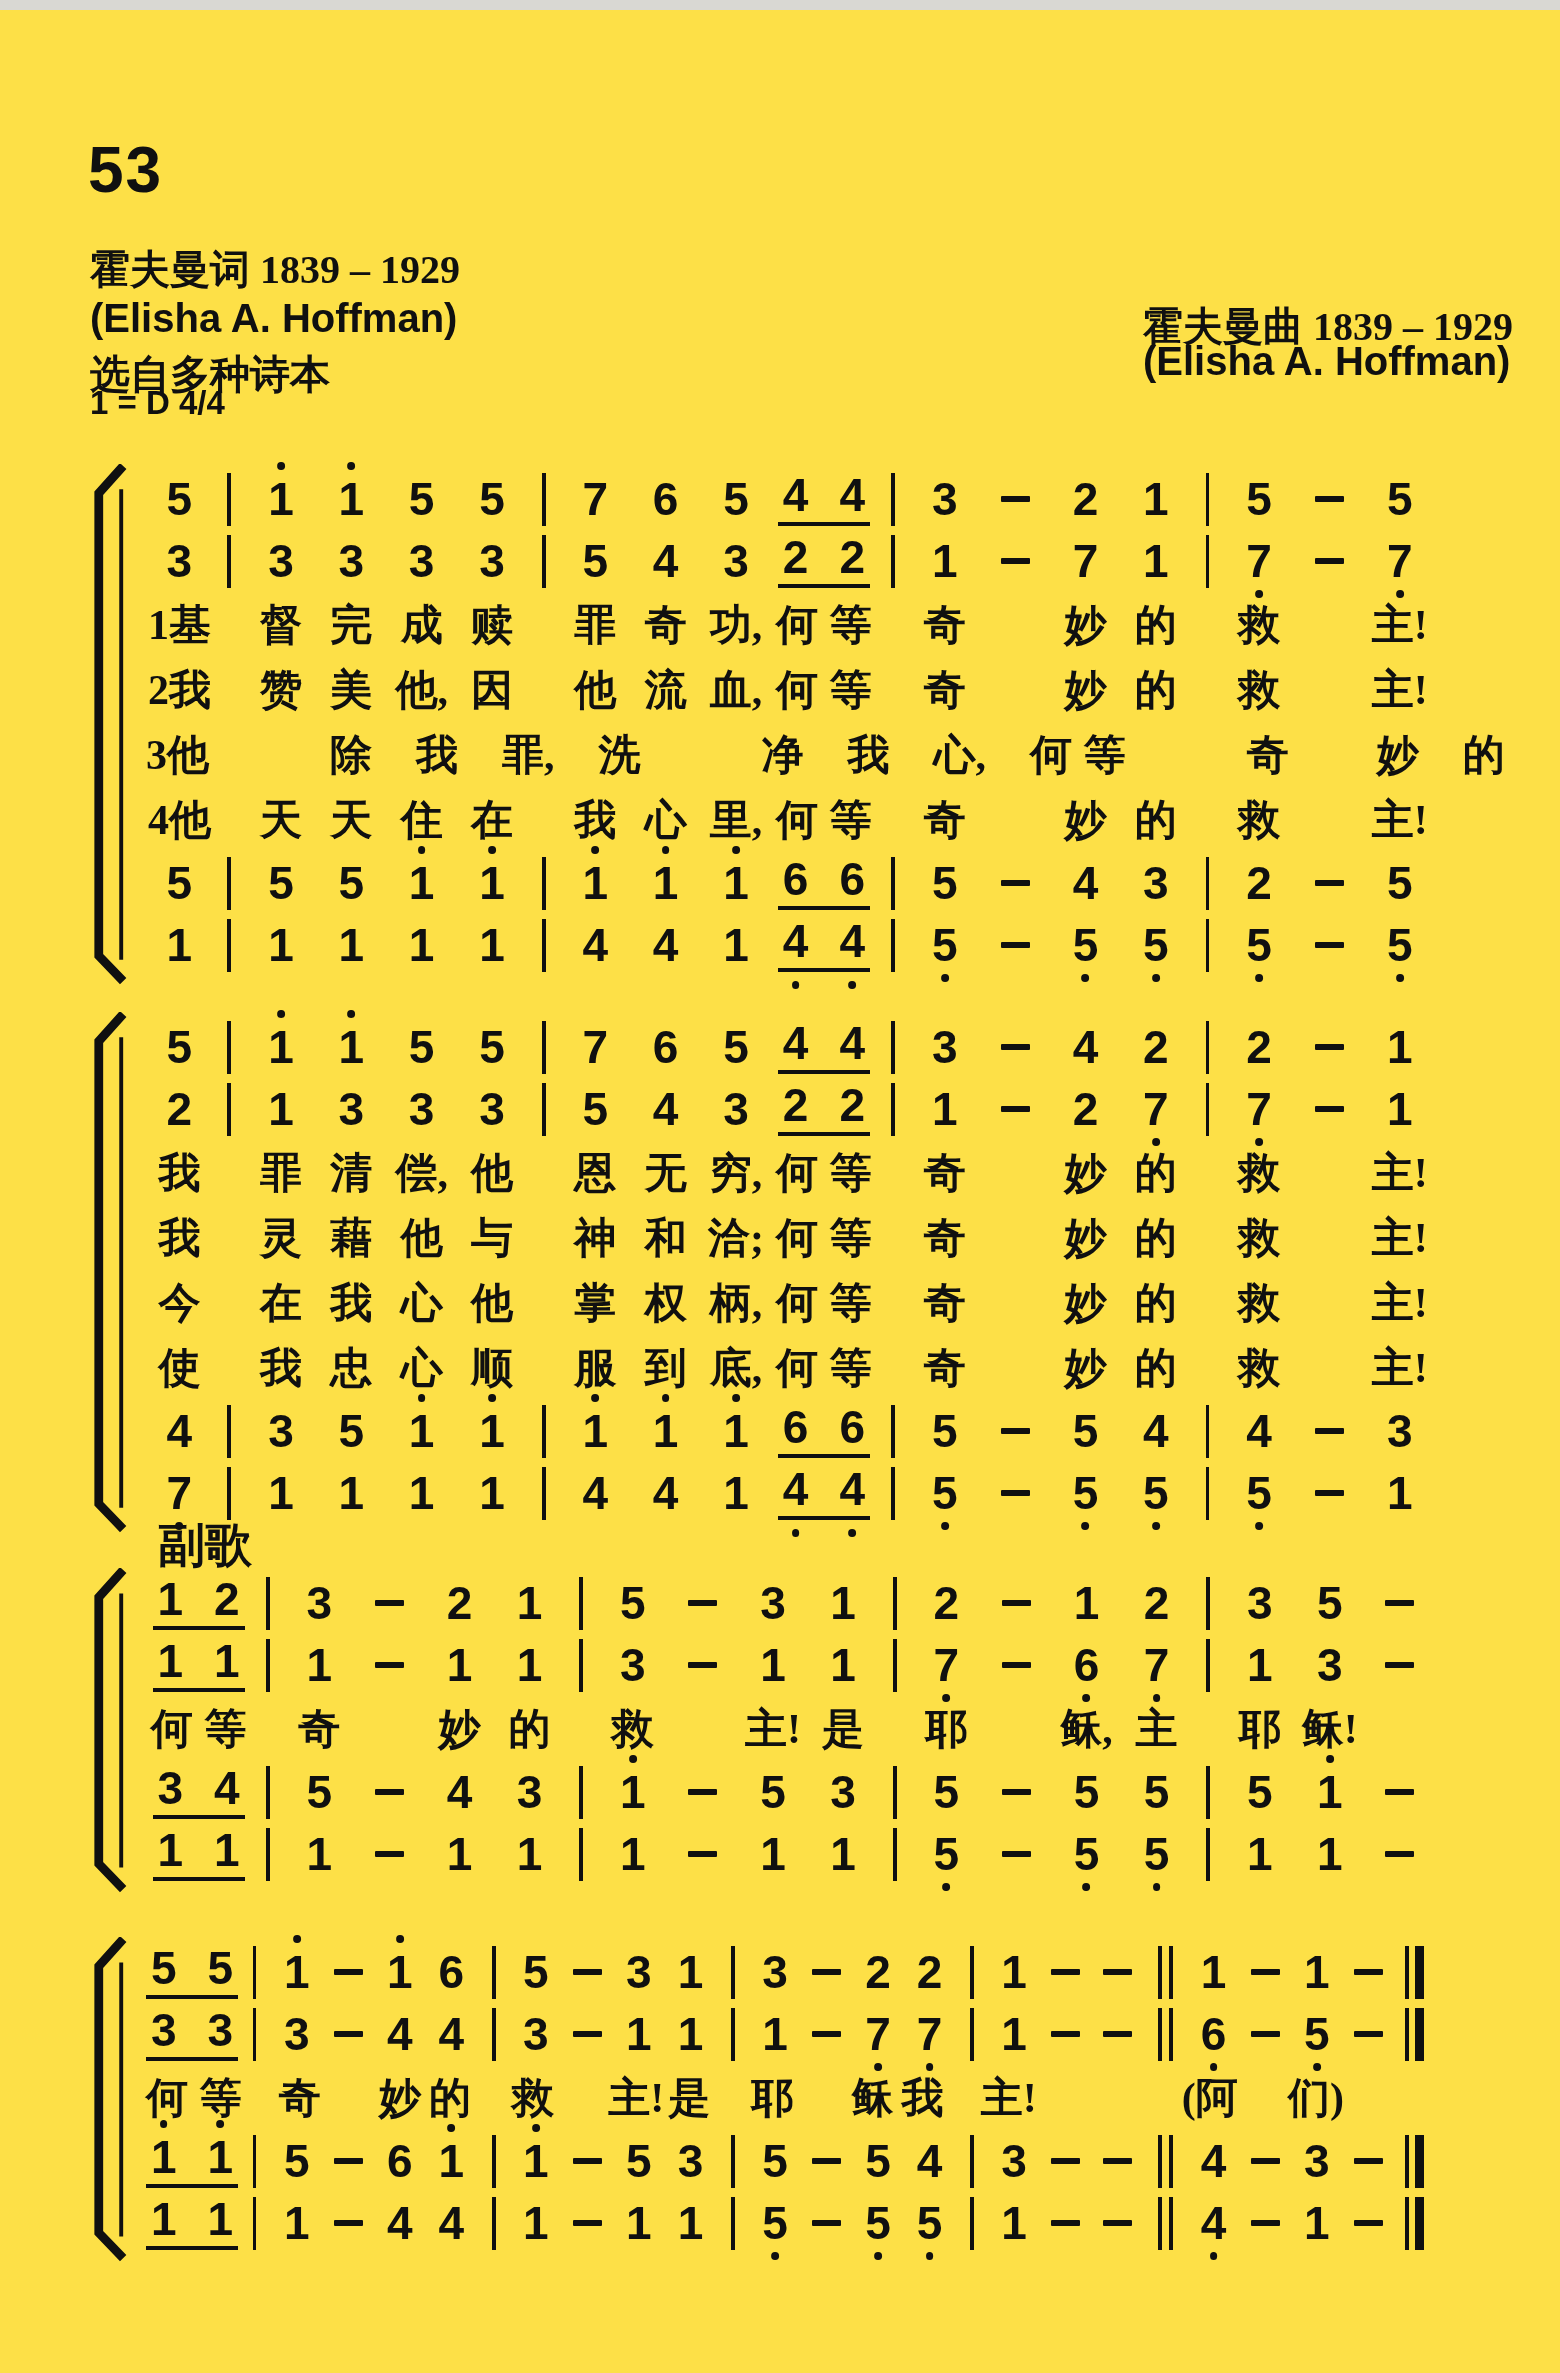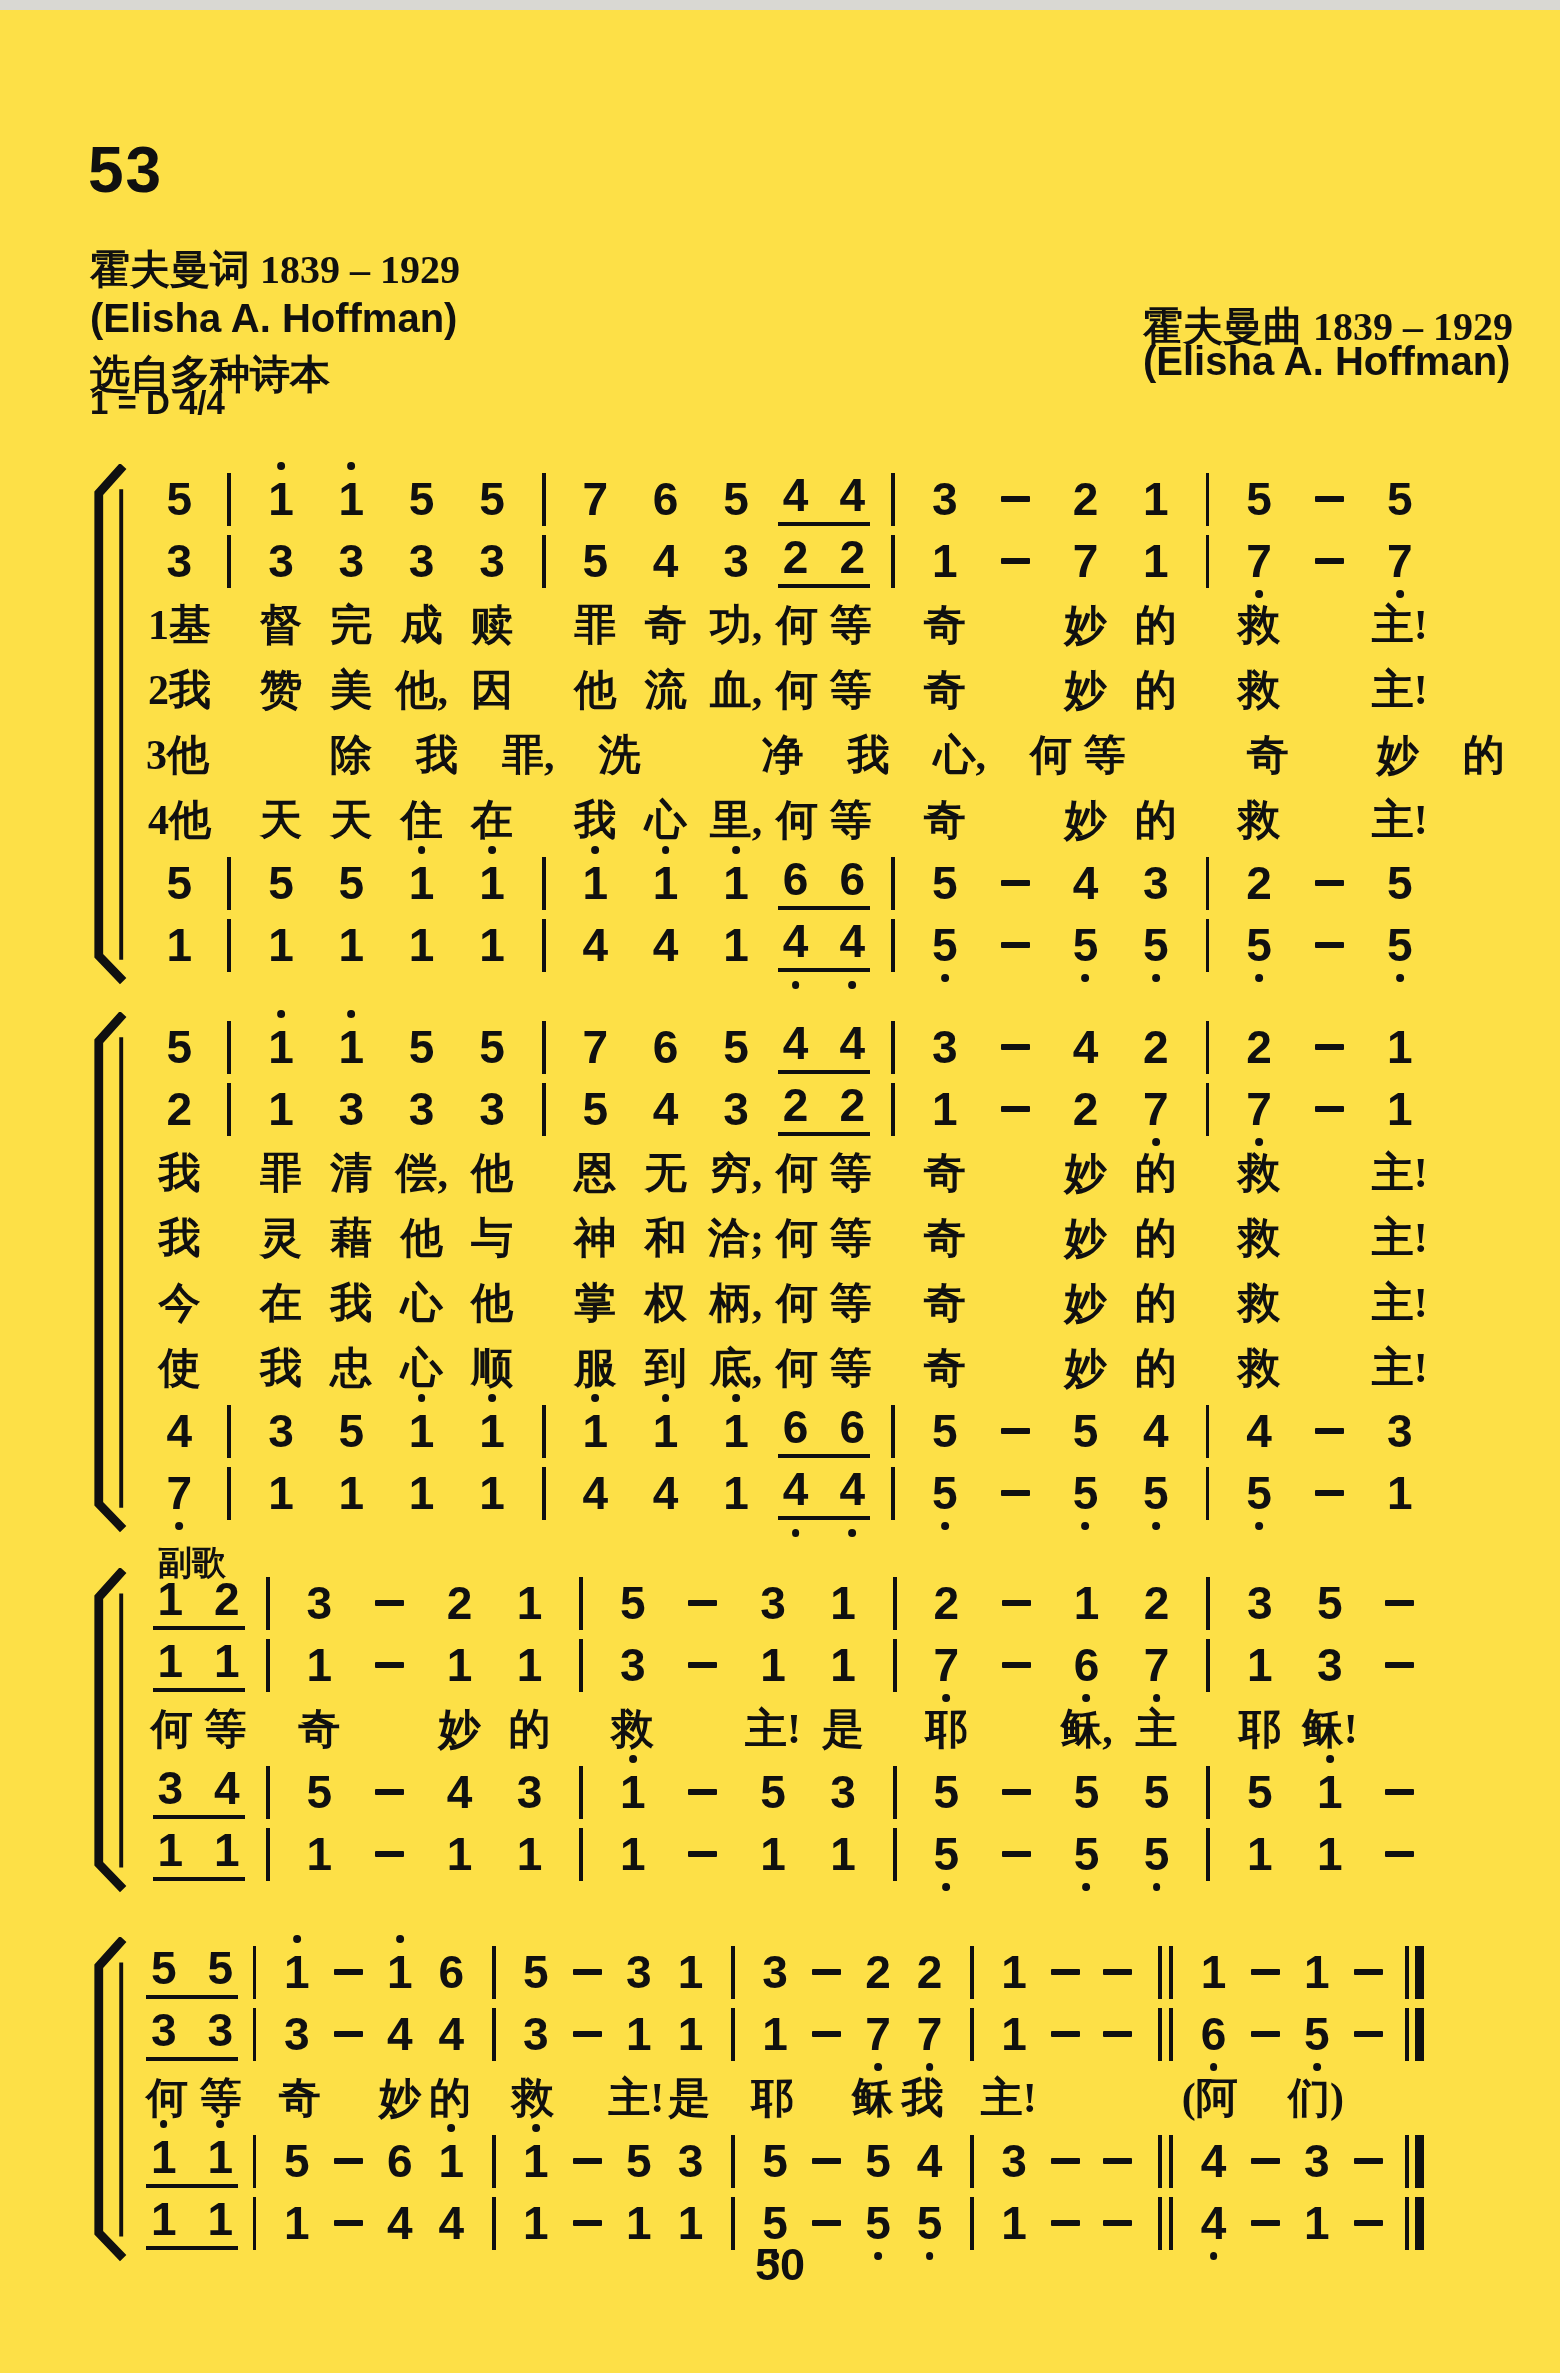--- a/index.html
+++ b/index.html
@@ -11,22 +11,22 @@
   .title{left:0;right:0;top:119px;text-align:center;font-size:78px;font-weight:bold;letter-spacing:5.9px;
          font-family:"Liberation Serif","DejaVu Serif",serif;}
   .subtitle{left:530px;top:246px;font-size:32px;font-weight:bold;letter-spacing:1px;}
   .credit{font-size:40px;font-weight:bold;font-family:"Liberation Serif","DejaVu Serif",serif;}
   .lyricist-cn{left:90px;top:242px;}
   .lyricist-en{left:90px;top:296px;font-family:"Liberation Sans","DejaVu Sans",sans-serif;}
   .source{left:90px;top:347px;}
   .keysig{left:90px;top:384px;font-size:33px;font-weight:bold;font-family:"Liberation Sans","DejaVu Sans",sans-serif;}
   .composer-cn{left:1143px;top:299px;text-align:center;}
   .composer-en{left:1143px;top:339px;font-family:"Liberation Sans","DejaVu Sans",sans-serif;}
-  .chorus-label{left:158px;top:1514px;font-size:34px;font-weight:bold;
-                font-family:"Liberation Serif","DejaVu Serif",serif;margin-top:26px;}
+  .chorus-label{left:158px;top:1514px;font-size:47px;font-weight:bold;
+                font-family:"Liberation Serif","DejaVu Serif",serif;}
   .page-number{left:0;right:0;top:2239px;text-align:center;font-size:45px;font-weight:bold;}
 
   
   .system{position:absolute;left:146px;width:1289px;}
   .mrow{display:grid;align-items:center;}
   .row-music{height:62px;}
   .row-lyric{height:65px;}
   .cell{position:relative;display:flex;justify-content:center;align-items:center;height:100%;}
   .note{position:relative;display:inline-block;font-size:46px;font-weight:bold;line-height:1;
         font-family:"Liberation Sans","DejaVu Sans",sans-serif;}
@@ -50,21 +50,20 @@
   <div class="edge-top"></div>
 
   <div class="abs hymn-number">53</div>
   <div class="abs credit lyricist-cn">霍夫曼词 1839 – 1929</div>
   <div class="abs credit lyricist-en">(Elisha A. Hoffman)</div>
   <div class="abs credit source">选自多种诗本</div>
   <div class="abs keysig">1 = D  4/4</div>
   <div class="abs credit composer-cn">霍夫曼曲  1839 – 1929</div>
   <div class="abs credit composer-en">(Elisha A. Hoffman)</div>
   <div class="abs chorus-label">副歌</div>
-  <div class="abs page-number">50</div>
 
   <div id="music">
       <div class="system" style="top: 468px;">
         <div class="mrow row-music" style="grid-template-columns: 0.95fr 33px 1fr 1fr 1fr 1fr 33px 1fr 1fr 1fr 1.5fr 33px 1fr 1fr 1fr 1fr 33px 1fr 1fr 1fr;">
           <div class="cell">
             <span class="note">5</span>
           </div>
           <div class="cell">
             <div class="bl"></div>
           </div>

